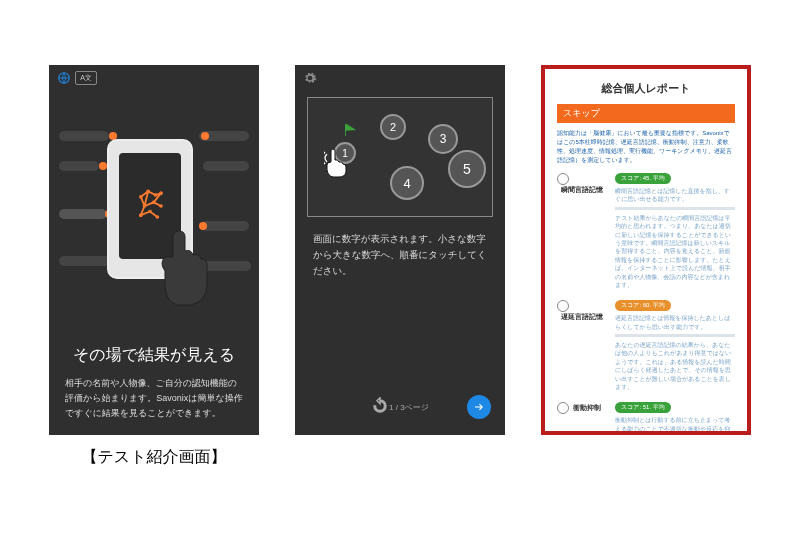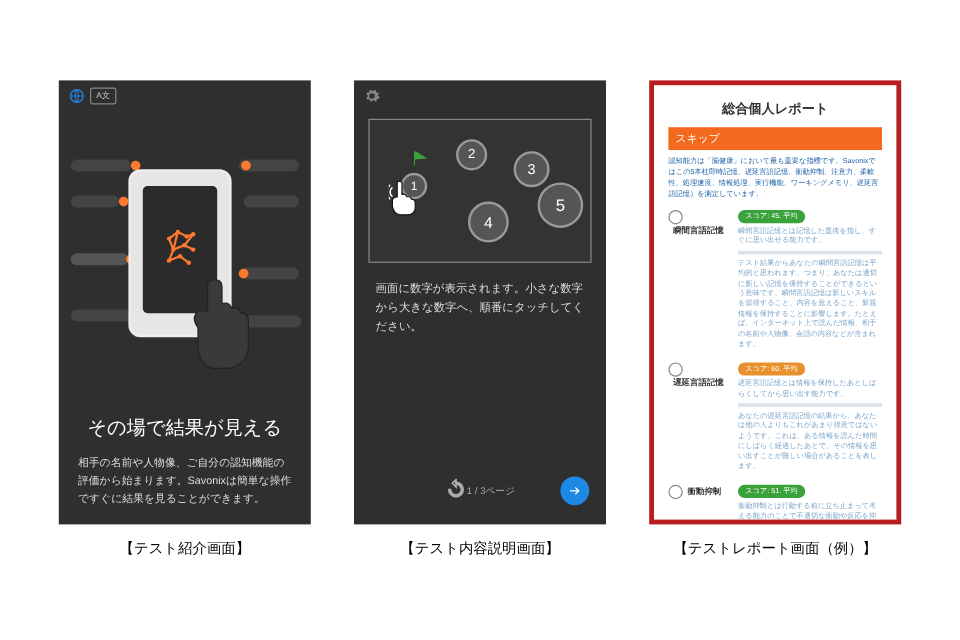--- a/index.html
+++ b/index.html
@@ -1,20 +1,20 @@
 <!DOCTYPE html>
 <html><head>
 <meta charset="utf-8">
 <style>
   * { margin:0; padding:0; box-sizing:border-box; }
   body { background:#fff; width:800px; height:533px; font-family:"Hiragino Sans","Yu Gothic",sans-serif; display:flex; justify-content:center; align-items:center; }
   .row { display:flex; gap:36px; }
   .col { display:flex; flex-direction:column; align-items:center; }
   .phone { width:210px; height:370px; position:relative; overflow:hidden; }
-  .caption { font-size:12px; margin-top:12px; color:#000; }
+  .caption { font-size:16px; margin-top:12px; color:#000; }
 
   
   .s1 { background:#2f2f2f; color:#fff; display:flex; flex-direction:column; }
   .s1 .top { height:26px; display:flex; align-items:center; padding:0 8px; gap:4px; }
   .s1 .lang-badge { width:22px; height:14px; border:1px solid #888; border-radius:2px; font-size:7px; display:flex; align-items:center; justify-content:center; color:#ccc; }
   .s1 .illus { flex:1 1 auto; position:relative; }
   .s1 .bar { position:absolute; height:10px; border-radius:5px; background:#444; }
   .s1 .dot { position:absolute; width:8px; height:8px; border-radius:50%; background:#ff7a2f; }
   .s1 .phonecard { position:absolute; left:58px; top:48px; width:86px; height:140px; background:#e6e6e6; border-radius:10px; border:2px solid #eee; }
   .s1 .phonecard .inner { position:absolute; inset:12px 10px 18px 10px; background:#2b2b2b; border-radius:4px; display:flex; align-items:center; justify-content:center; }
@@ -147,21 +147,20 @@
             <path fill="none" stroke="#aaa" stroke-width="2" d="M4 12a8 8 0 108-8V1L8 5l4 4V6a6 6 0 11-6 6z"></path>
           </svg>
         <div class="pgtxt">1 / 3ページ</div>
         <div class="next">
           <svg width="12" height="12" viewBox="0 0 24 24">
               <path fill="#fff" d="M4 11h12l-4-4 1.5-1.5L20 12l-6.5 6.5L12 17l4-4H4z"></path>
             </svg>
         </div>
       </div>
     </div>
-    <div class="caption">【テスト内容説明画面】</div>
   </div>
 
   <div class="col">
     <div class="phone s3">
       <div class="rtitle">総合個人レポート</div>
       <div class="orange">スキップ</div>
       <div class="intro">認知能力は「脳健康」において最も重要な指標です。Savonixではこの5本柱即時記憶、遅延言語記憶、衝動抑制、注意力、柔軟性、処理速度、情報処理、実行機能、ワーキングメモリ、遅延言語記憶）を測定しています。</div>
 
       <div class="sec">
         <div class="left"><span class="ico"></span><span class="secname">瞬間言語記憶</span></div>
@@ -186,16 +185,15 @@
       <div class="sec">
         <div class="left"><span class="ico"></span><span class="secname">衝動抑制</span></div>
         <div class="right">
           <span class="pill pg">スコア: 51. 平均</span>
           <div class="para">衝動抑制とは行動する前に立ち止まって考える能力のことで不適切な衝動や反応を抑制できる能力です。</div>
           <div class="navy"></div>
           <div class="para">テスト結果からあなたの反応は平均的と思われます。つまり、物事に対しての衝動、新しい問題について考える前に行動してそれを後に工夫をすること、知人から…</div>
         </div>
       </div>
     </div>
-    <div class="caption">【テストレポート画面（例）】</div>
   </div>
 
 </div>
 
 </body></html>

